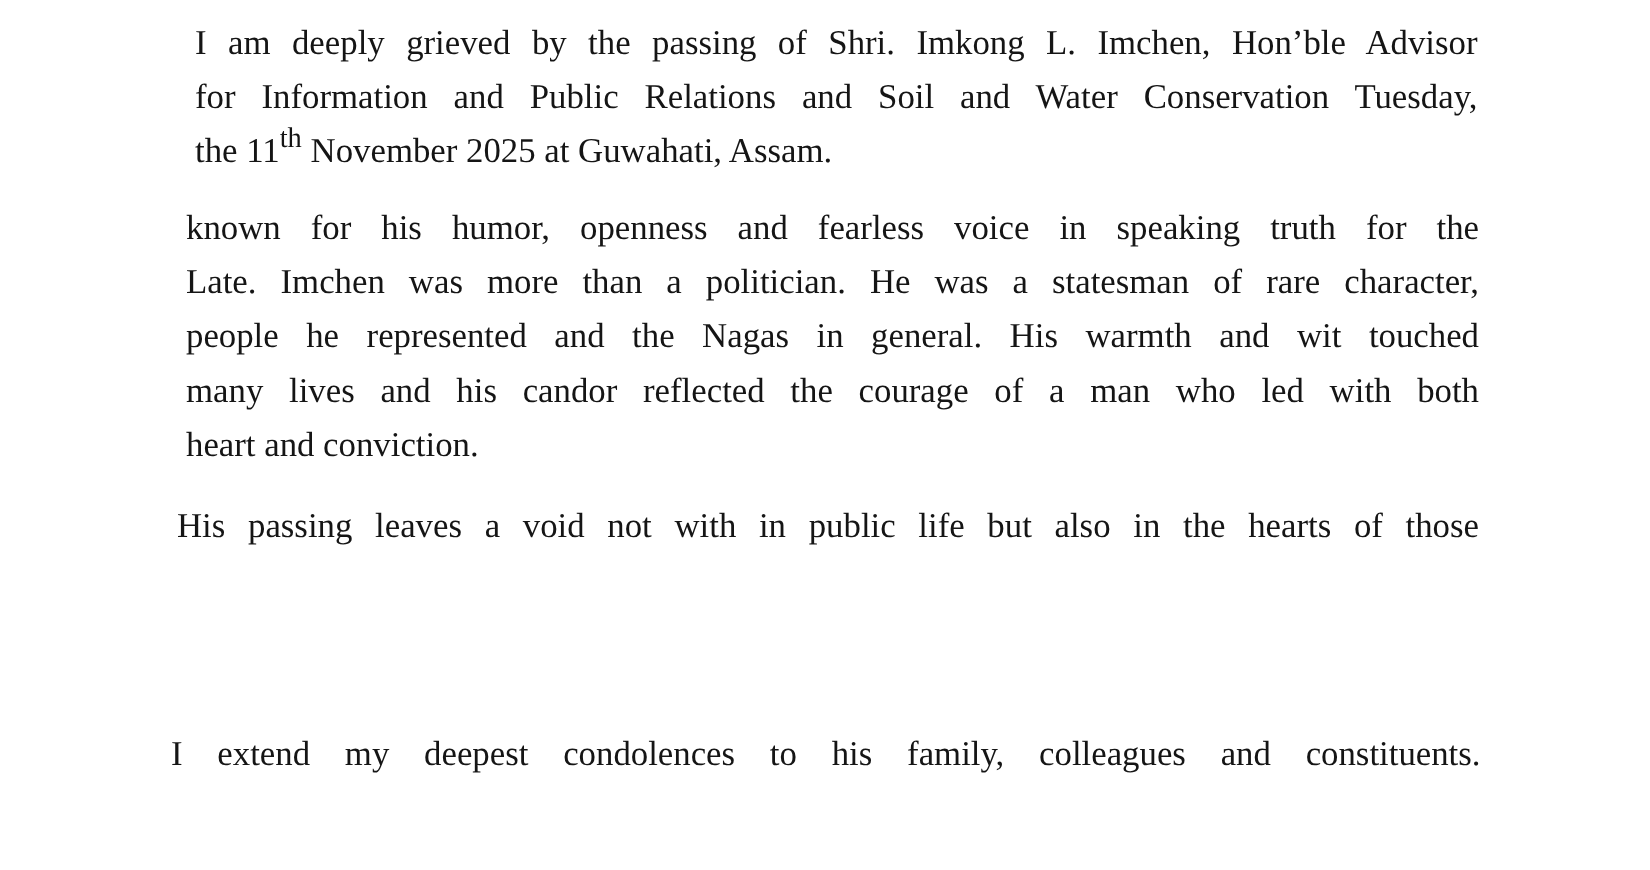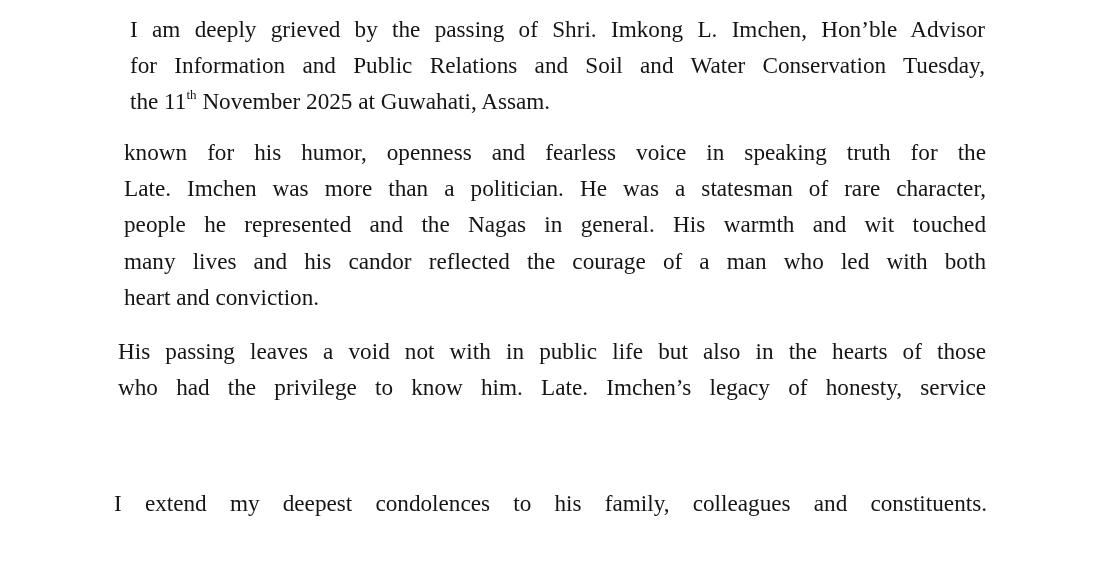--- a/index.html
+++ b/index.html
@@ -25,21 +25,21 @@
     .line {
       display: block;
       text-align: justify;
       text-align-last: justify;
       white-space: nowrap;
     }
     .line.final {
       text-align-last: left;
     }
     sup {
-      font-size: 13px;
+      font-size: 19px;
       line-height: 0;
       position: relative;
       top: -2px;
     }
     #p1 { left: 130px; top: 11px;  width: 855px; }
     #p2 { left: 124px; top: 134px; width: 862px; }
     #p3 { left: 118px; top: 333px; width: 868px; }
     #p4 { left: 114px; top: 463px; width: 873px; margin-top: 22px; }
   </style>
 </head>
@@ -56,20 +56,19 @@
   <p class="para" id="p2">
     <span class="line">known for his humor, openness and fearless voice in speaking truth for the</span>
     <span class="line">Late. Imchen was more than a politician. He was a statesman of rare character,</span>
     <span class="line">people he represented and the Nagas in general. His warmth and wit touched</span>
     <span class="line">many lives and his candor reflected the courage of a man who led with both</span>
     <span class="line final">heart and conviction.</span>
   </p>
 
   <p class="para" id="p3">
     <span class="line">His passing leaves a void not with in public life but also in the hearts of those</span>
-    <span class="line">who had the privilege to know him. Late. Imchen’s legacy of honesty, service</span>
   </p>
 
   <p class="para" id="p4">
     <span class="line">I extend my deepest condolences to his family, colleagues and constituents.</span>
   </p>
 
 </div>
 
 </body></html>

